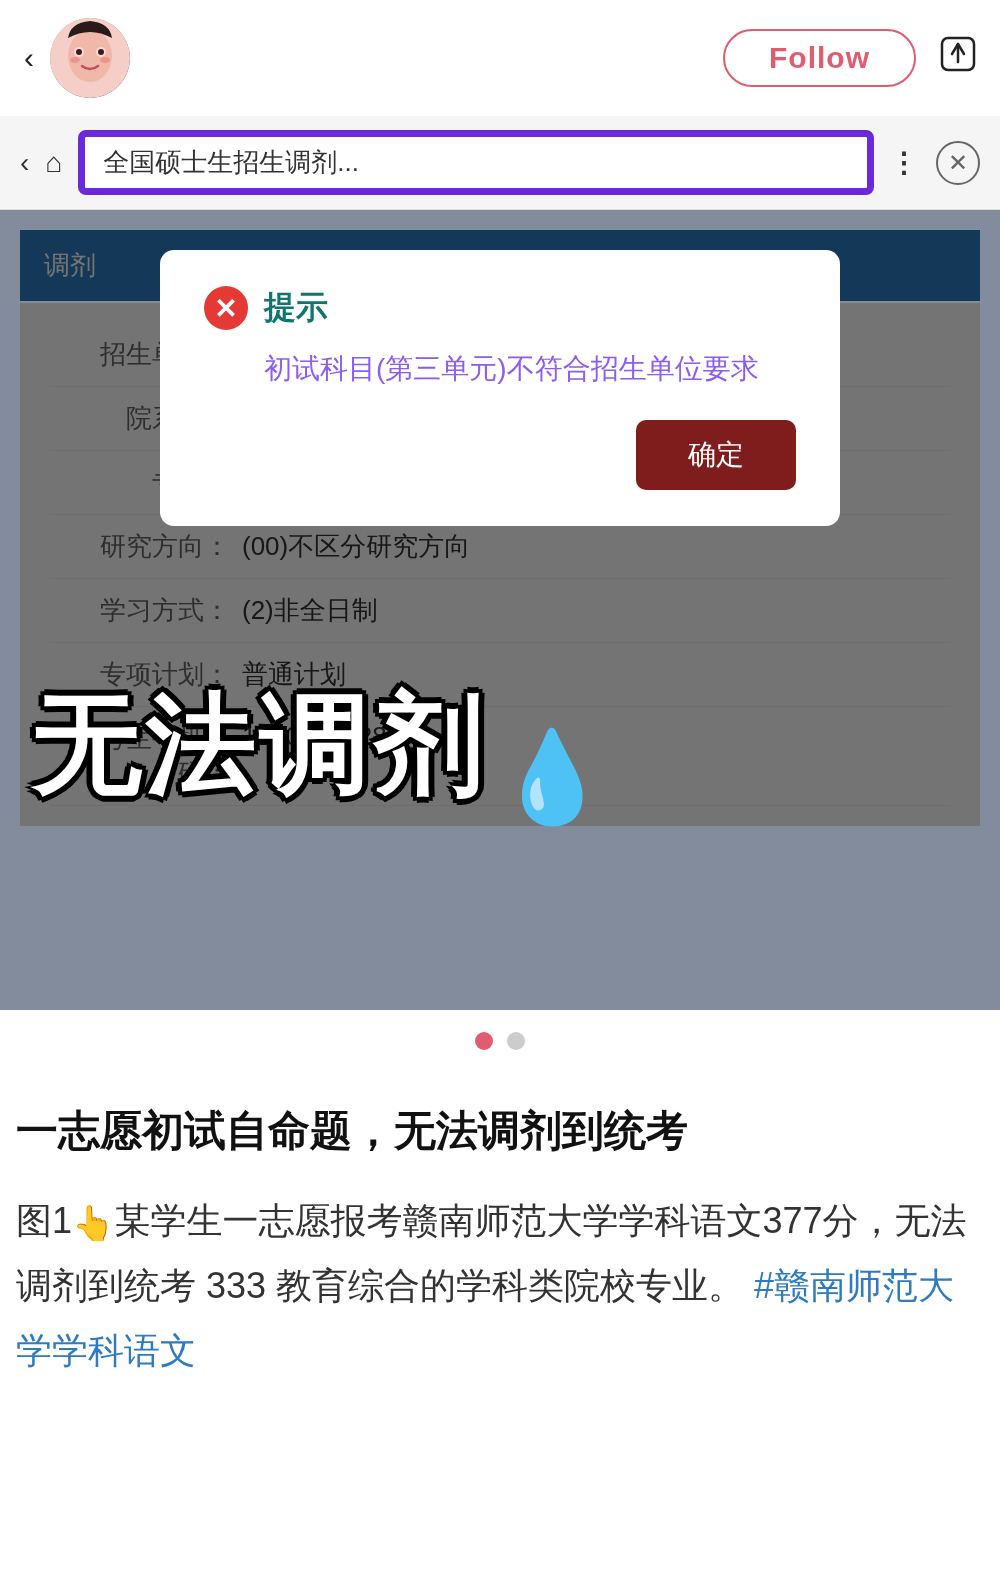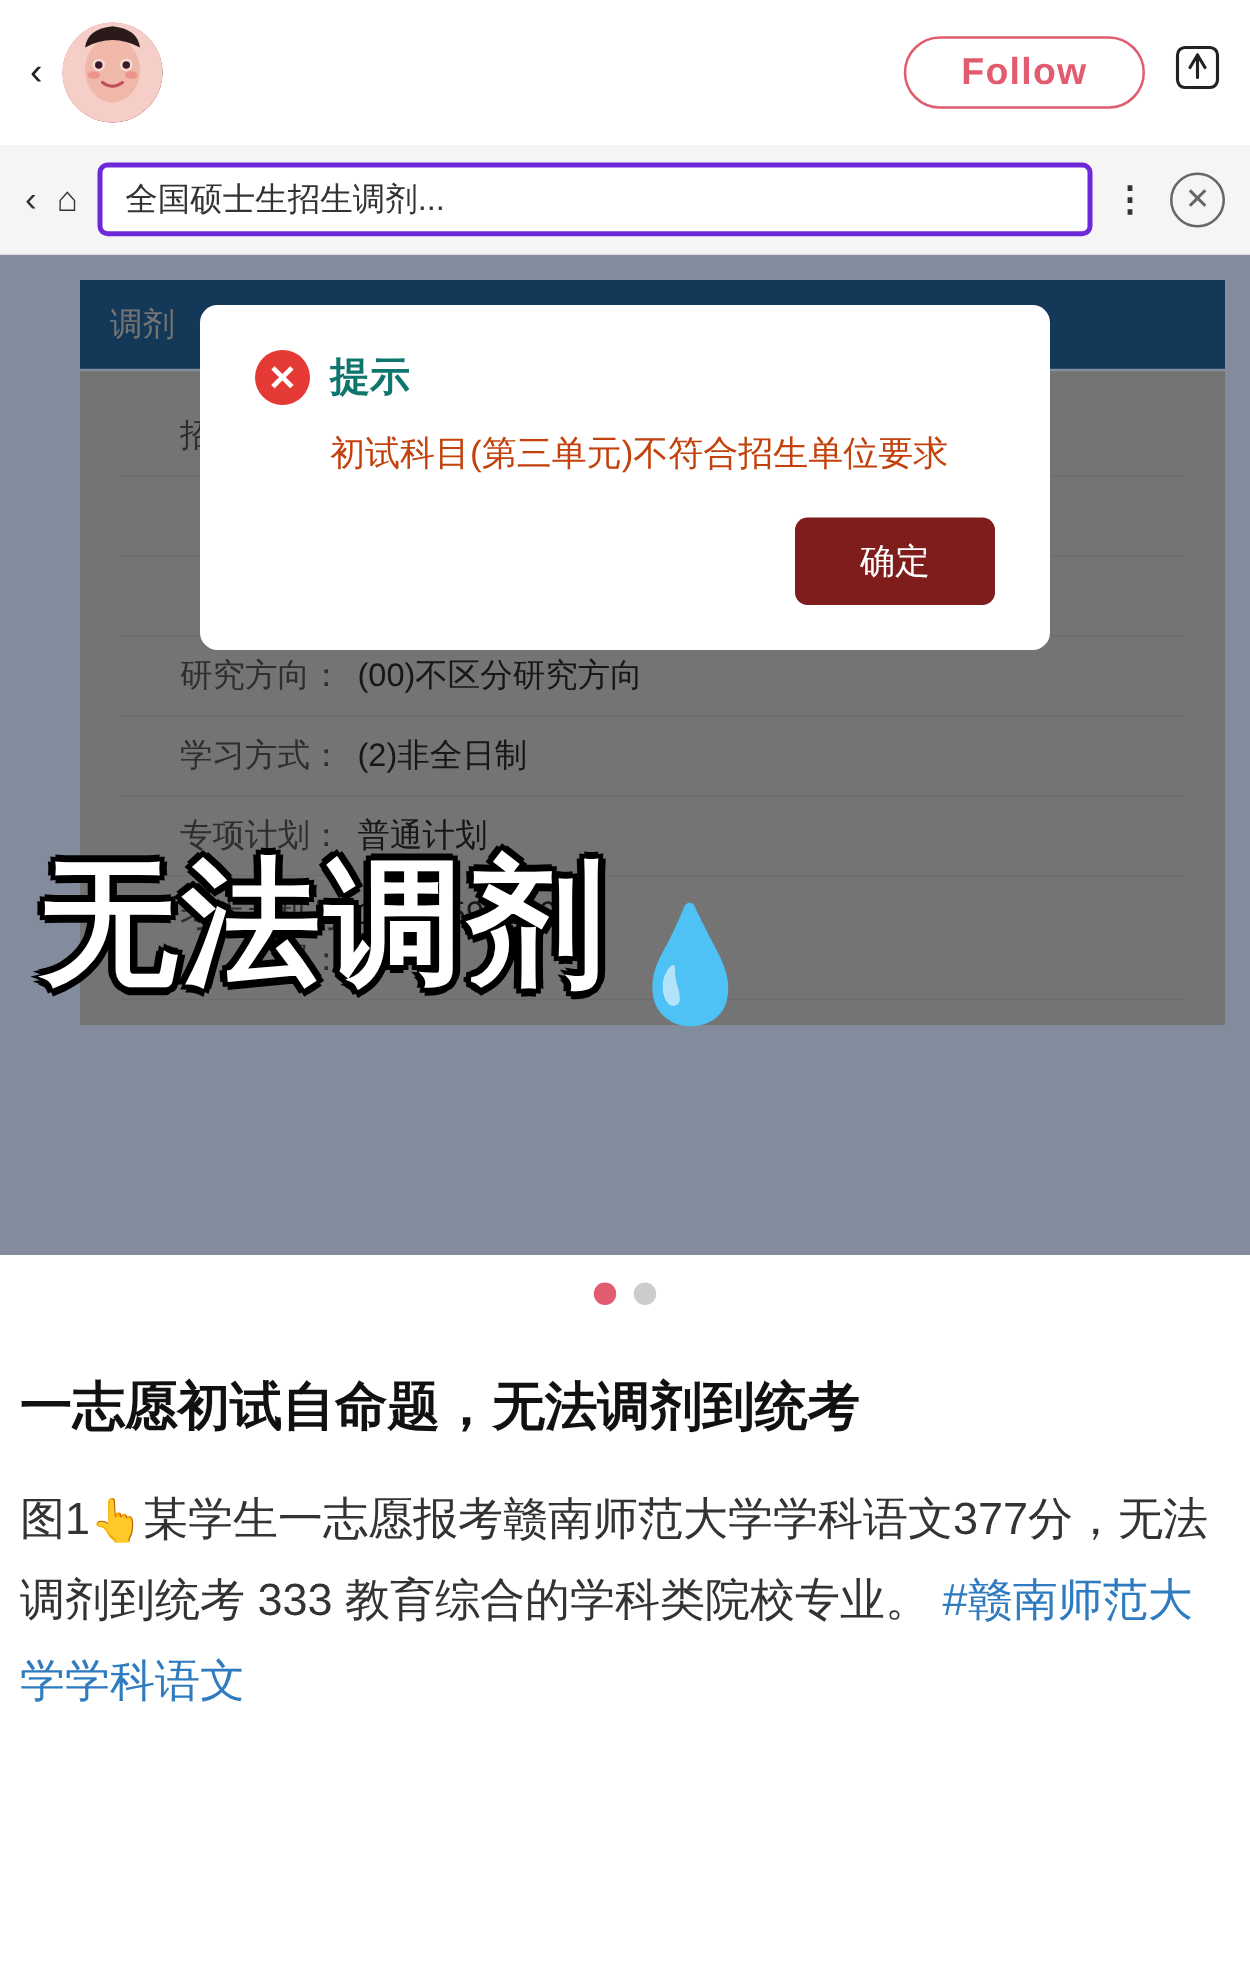--- a/index.html
+++ b/index.html
@@ -85,21 +85,21 @@
       color: #333;
       cursor: pointer;
     }
     .browser-nav .url-bar {
       flex: 1;
       background: #fff;
       border-radius: 8px;
       padding: 8px 18px;
       font-size: 26px;
       color: #333;
-      border: 4px solid #6d28d9;
+      border: 7px solid #6d28d9;
       white-space: nowrap;
       overflow: hidden;
       text-overflow: ellipsis;
     }
     .browser-nav .nav-more {
       font-size: 28px;
       color: #333;
       cursor: pointer;
       letter-spacing: 2px;
       font-weight: bold;
@@ -117,21 +117,20 @@
       cursor: pointer;
     }
 
     
     .screenshot-area {
       position: relative;
       width: 100%;
       background: #c8d8f0;
       min-height: 800px;
       overflow: hidden;
-      padding-left: 44px;
     }
 
     
     .bg-page {
       width: 100%;
       padding: 20px;
       filter: brightness(0.7);
     }
 
     
@@ -199,21 +198,21 @@
       font-weight: bold;
       flex-shrink: 0;
     }
     .dialog-title {
       font-size: 32px;
       font-weight: 600;
       color: #0f766e;
     }
     .dialog-content {
       font-size: 28px;
-      color: #c2410c;
+      color: #8b5cf6;
       margin-bottom: 32px;
       padding-left: 60px;
     }
     .dialog-footer {
       display: flex;
       justify-content: flex-end;
       align-items: center;
       gap: 20px;
     }
     .dialog-confirm-btn {

